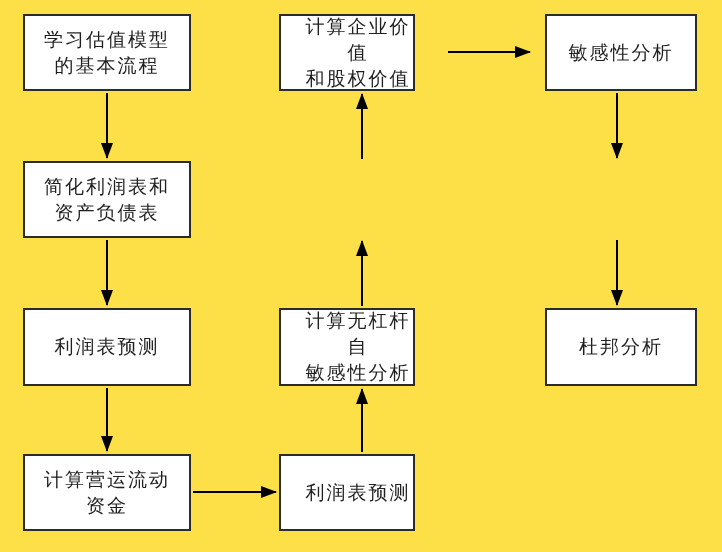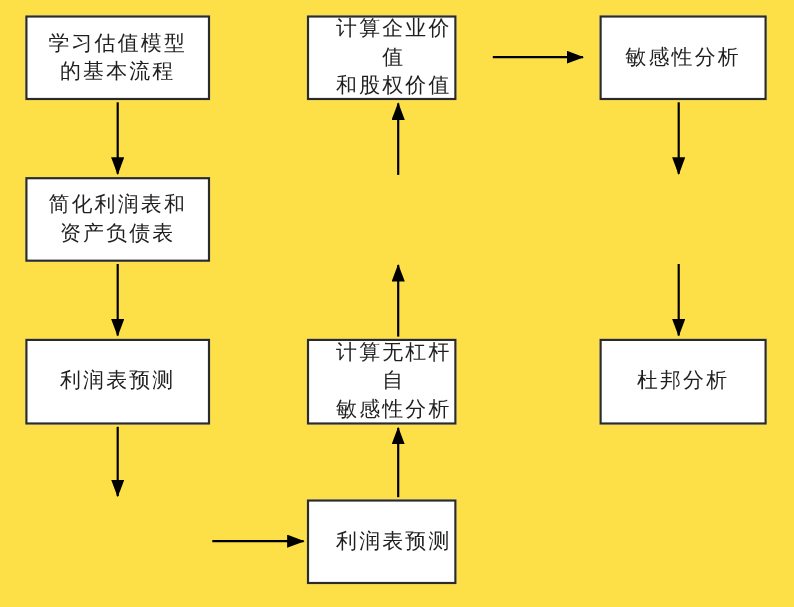--- a/index.html
+++ b/index.html
@@ -55,20 +55,22 @@
       <line x1="617" y1="93" x2="617" y2="158" marker-end="url(#ah)"></line>
       <line x1="617" y1="240" x2="617" y2="305" marker-end="url(#ah)"></line>
     </g>
   </svg>
 
   <div class="node c1 r1">学习估值模型
 的基本流程</div>
   <div class="node c1 r2">简化利润表和
 资产负债表</div>
   <div class="node c1 r3">利润表预测</div>
+  <div class="node c1 r4">计算营运流动
+资金</div>
 
   <div class="node c2 r4">利润表预测</div>
   <div class="node c2 r3">计算无杠杆自
 敏感性分析</div>
   <div class="node c2 r1">计算企业价值
 和股权价值</div>
 
   <div class="node c3 r1">敏感性分析</div>
   <div class="node c3 r3">杜邦分析</div>
 

